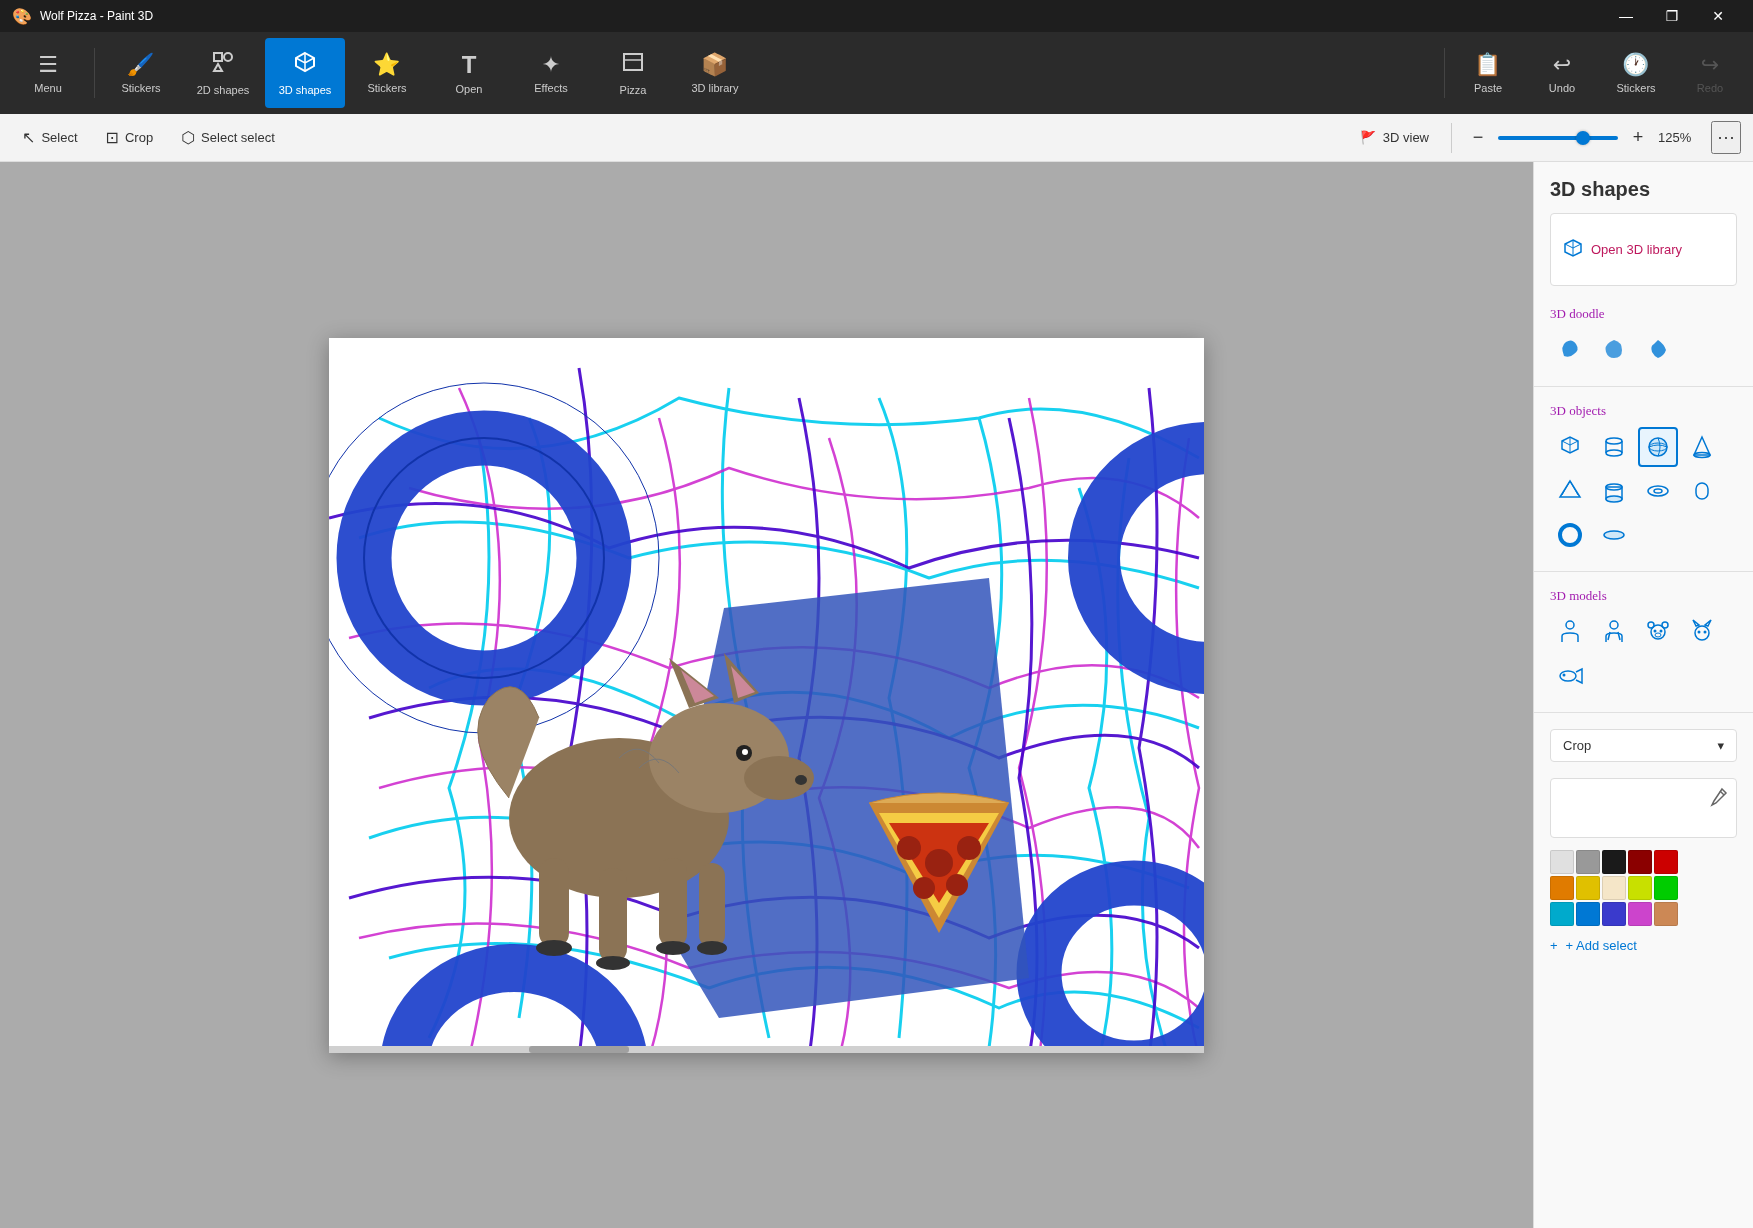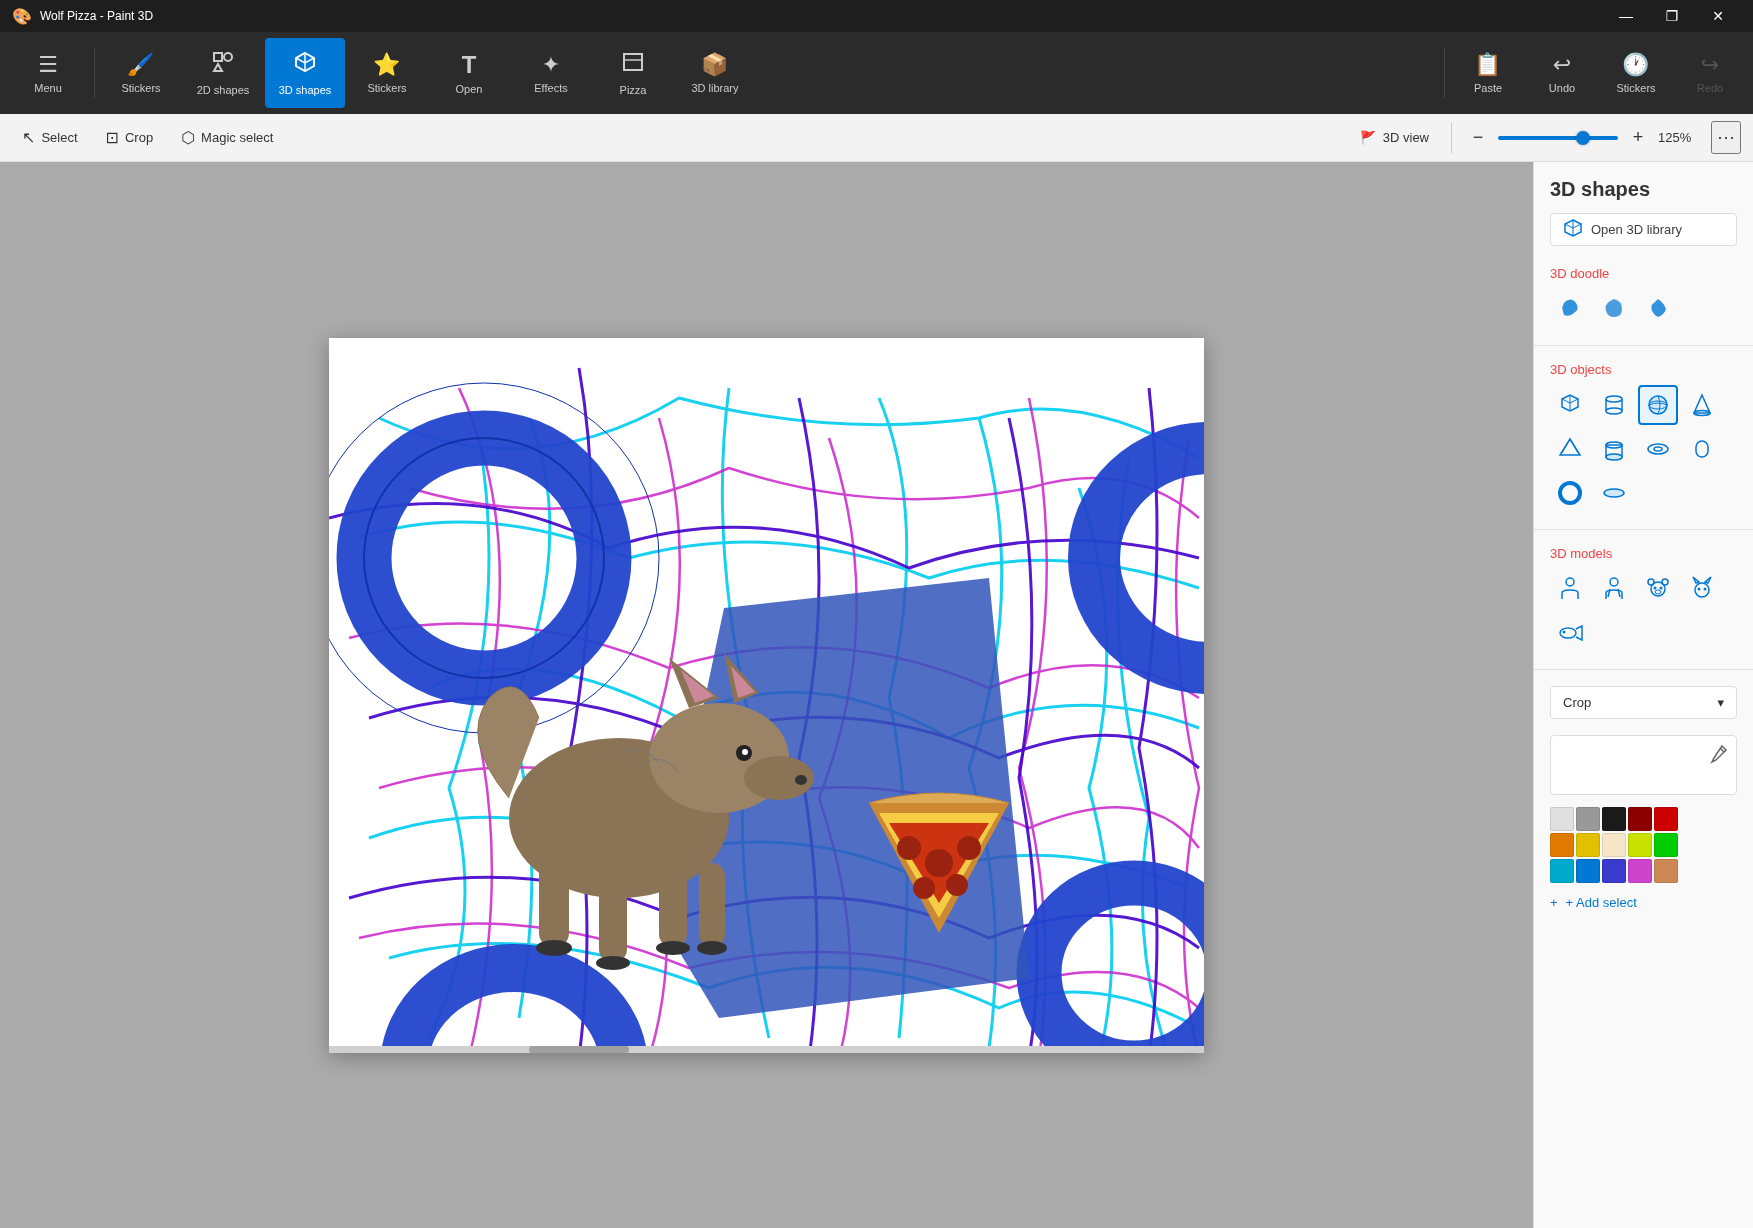--- a/index.html
+++ b/index.html
@@ -148,31 +148,32 @@
     .panel-title {
       font-size: 20px;
       font-weight: 600;
       color: #333;
       padding: 16px 16px 8px 16px;
     }
 
     .panel-open-3d {
       display: flex; align-items: center; gap: 8px;
       margin: 4px 16px 12px 16px;
-      padding: 4px 12px;
+      padding: 24px 12px;
       border: 1px solid #ddd;
       border-radius: 4px;
       cursor: pointer;
-      font-size: 13px; color: #404040;
+      font-size: 13px; color: #be185d;
       background: white;
     }
 
     .panel-section-title {
-      font-size: 13px; color: #ef4444;
+      font-size: 13px; color: #a21caf;
       padding: 8px 16px 4px 16px;
+      font-family: Liberation Serif, serif;
     }
 
     .panel-shapes-grid {
       display: flex; flex-wrap: wrap; gap: 4px;
       padding: 4px 16px 8px 16px;
     }
     .shape-btn {
       width: 40px; height: 40px;
       border: 2px solid transparent;
       border-radius: 4px;
@@ -354,21 +355,21 @@
     <span>Select</span>
   </button>
 
   <button class="sub-btn">
     <span class="sub-icon">⊡</span>
     <span>Crop</span>
   </button>
 
   <button class="sub-btn">
     <span class="sub-icon">⬡</span>
-    <span>Magic select</span>
+    <span>Select select</span>
   </button>
 
   <div class="sub-right">
     <button class="view-3d-btn">
       <span>🚩</span>
       <span>3D view</span>
     </button>
 
     <div class="sub-separator"></div>
 

